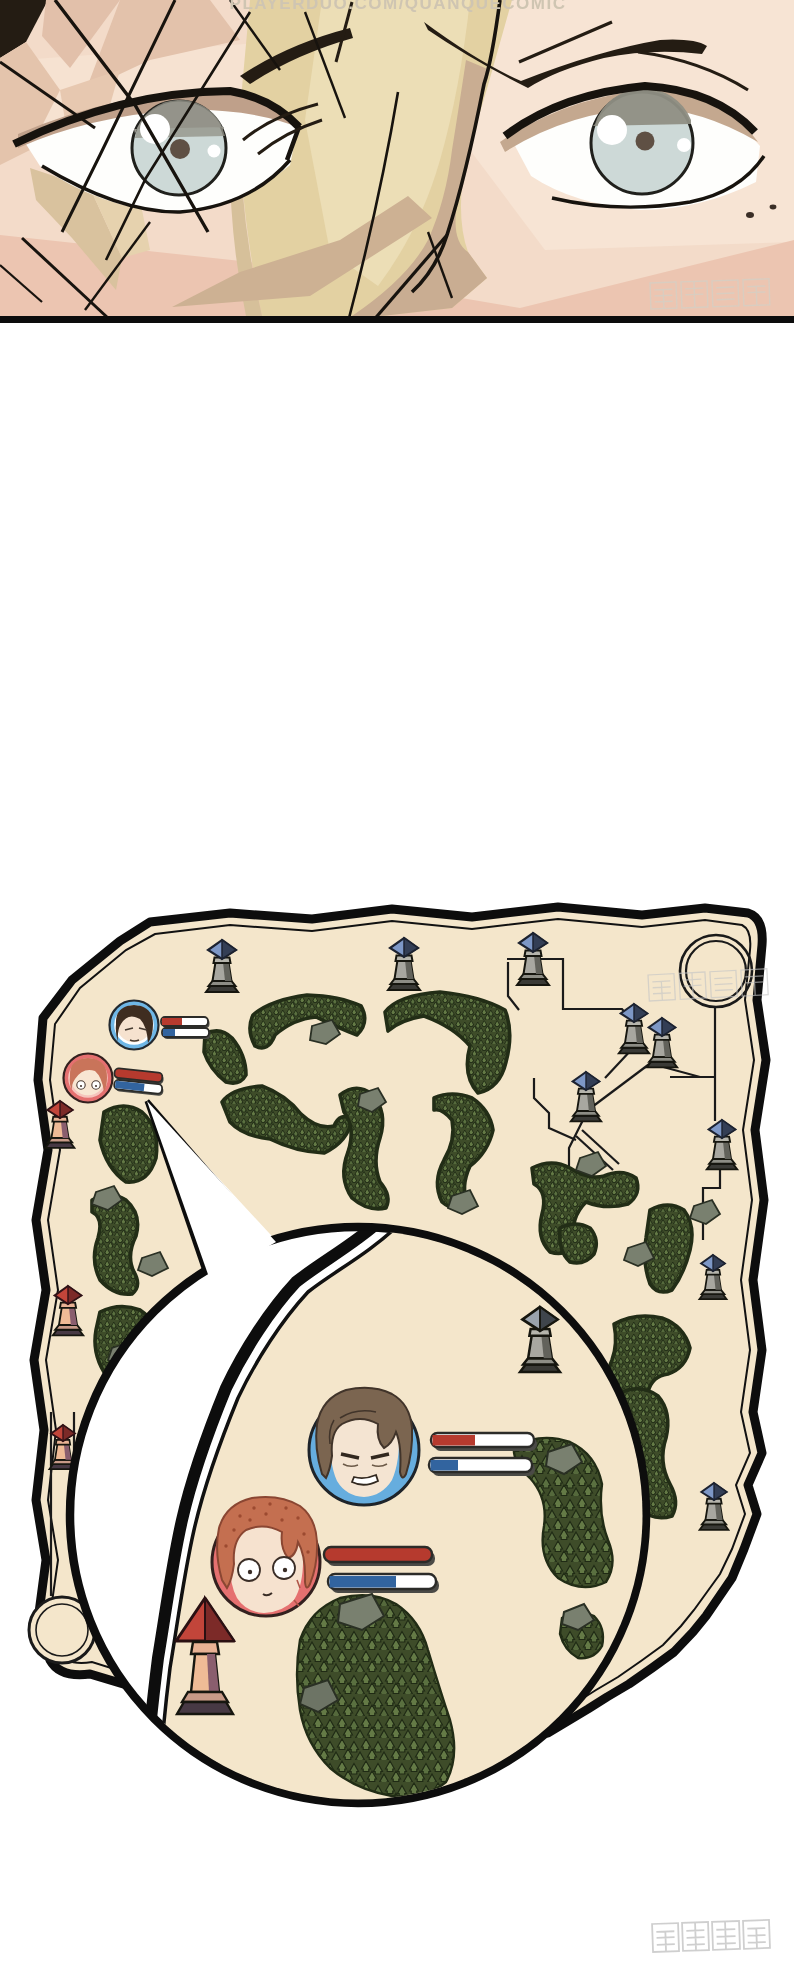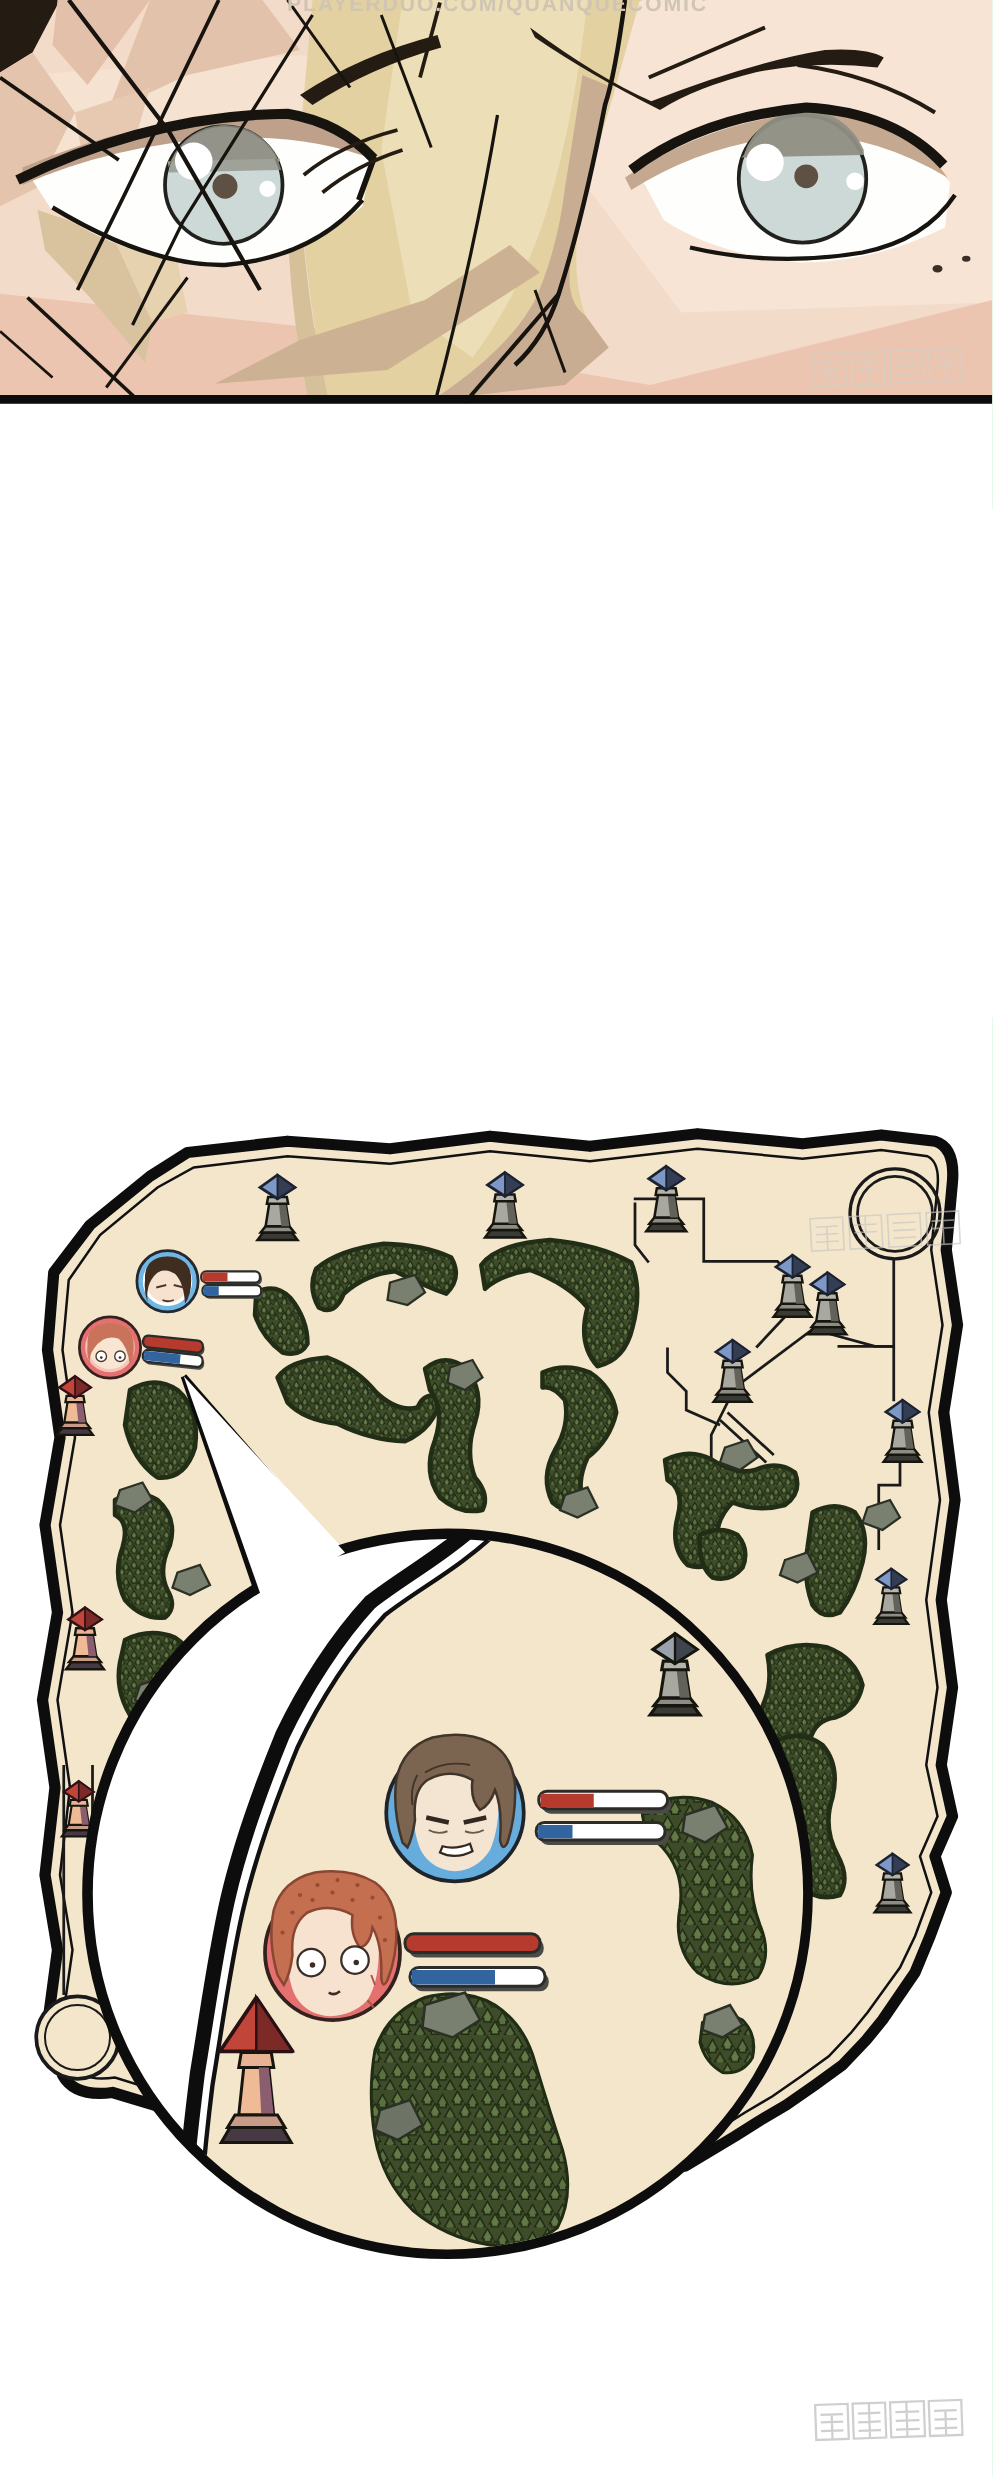--- a/index.html
+++ b/index.html
@@ -1,16 +1,16 @@
 <!DOCTYPE html>
 <html><head>
 <meta charset="utf-8">
 <style>
 html,body{margin:0;padding:0;background:#fff;}
-#page{position:relative;width:794px;height:1981px;background:#86efac;overflow:hidden;font-family:"Liberation Sans",sans-serif;}
+#page{position:relative;width:794px;height:1981px;background:#8b5cf6;overflow:hidden;font-family:"Liberation Sans",sans-serif;}
 </style>
 </head>
 <body>
 <div id="page">
 <svg width="794" height="1981" viewBox="0 0 794 1981">
 <defs>
 <pattern id="trees" width="13" height="12" patternUnits="userSpaceOnUse">
   <rect width="13" height="12" fill="#3e4c29"></rect>
   <path d="M3.2 0.5 L5.8 5 L4.8 5 L4.8 6.5 L1.6 6.5 L1.6 5 L0.6 5 Z" fill="#647a46" stroke="#1f2a14" stroke-width="0.9"></path>
   <path d="M9.8 2 L12.4 6.5 L11.4 6.5 L11.4 8 L8.2 8 L8.2 6.5 L7.2 6.5 Z" fill="#5a7040" stroke="#1f2a14" stroke-width="0.9"></path>

